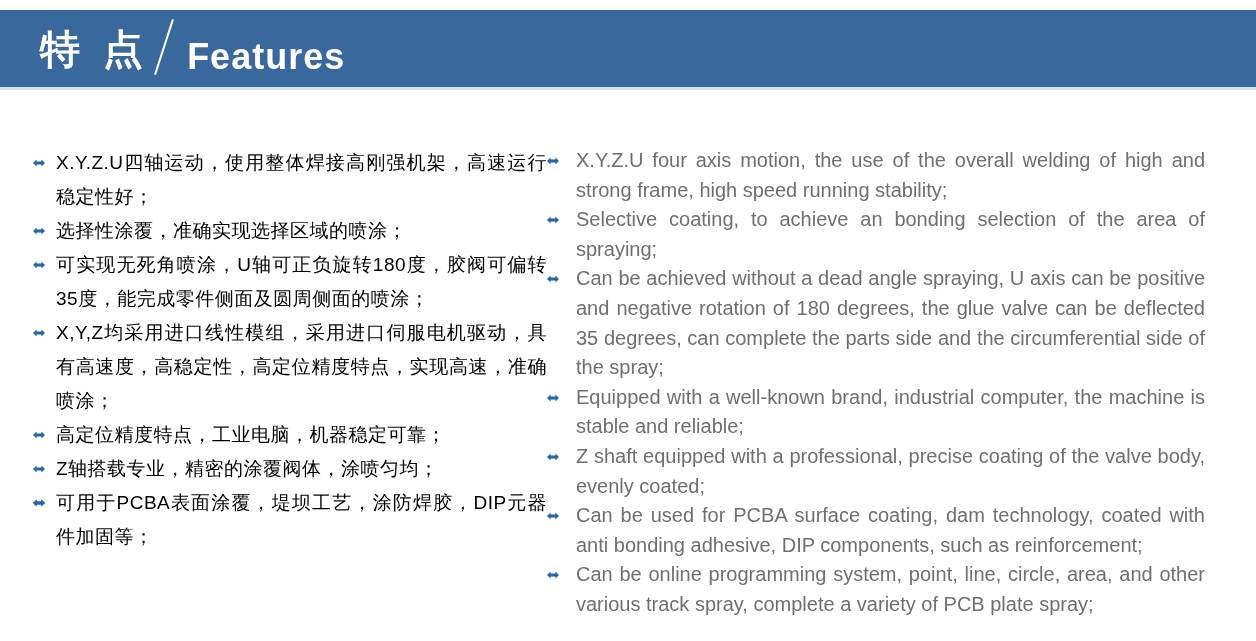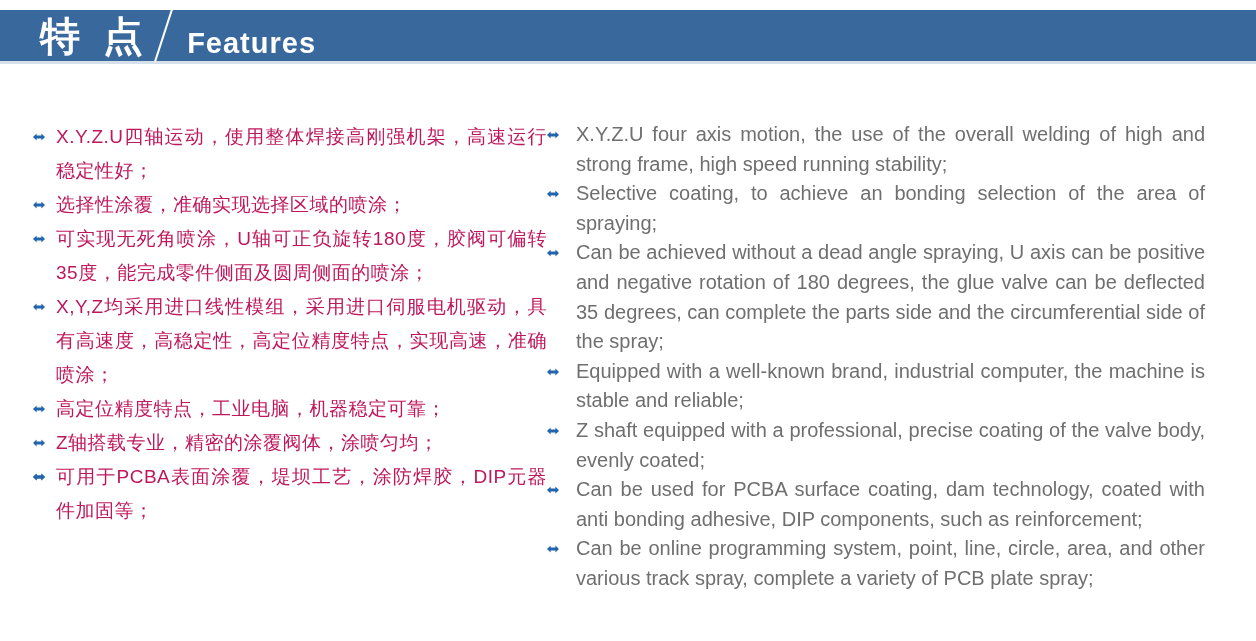--- a/index.html
+++ b/index.html
@@ -8,21 +8,21 @@
     height: 641px;
     background: #ffffff;
     font-family: "Liberation Sans", "DejaVu Sans", sans-serif;
     overflow: hidden;
   }
   .page { width: 1256px; height: 641px; position: relative; }
 
   
   .banner {
     margin-top: 10px;
-    height: 54px;
+    height: 80px;
     background: #39689D;
     border-bottom: 3px solid #d6e0ea;
     display: flex;
     align-items: center;
     padding-left: 40px;
     box-sizing: border-box;
   }
   .title-zh {
     color: #ffffff;
     font-size: 40px;
@@ -33,21 +33,21 @@
   .slash {
     width: 2px;
     height: 58px;
     background: #ffffff;
     transform: rotate(18deg);
     margin: 0 22px 4px 14px;
     flex: 0 0 auto;
   }
   .title-en {
     color: #ffffff;
-    font-size: 29px;
+    font-size: 36px;
     font-weight: bold;
     letter-spacing: 1px;
     margin-top: 16px;
     line-height: 1;
   }
 
   
   .content {
     display: flex;
     margin-top: 56px;
@@ -56,21 +56,21 @@
   }
   ul.col { list-style: none; margin: 0; padding: 0; }
   .col-zh { width: 514px; }
   .col-en { width: 658px; margin-left: 28px; }
 
   .item { position: relative; text-align: justify; }
   .item.zh {
     padding-left: 23px;
     font-size: 19px;
     line-height: 34px;
-    color: #be185d;
+    color: #000000;
     letter-spacing: 0.5px;
   }
   .item.en {
     padding-left: 29px;
     font-size: 20px;
     line-height: 29.6px;
     color: #6f6f6f;
   }
   .bullet { position: absolute; left: 0; display: block; }
   .item.zh .bullet { top: 12px; }

